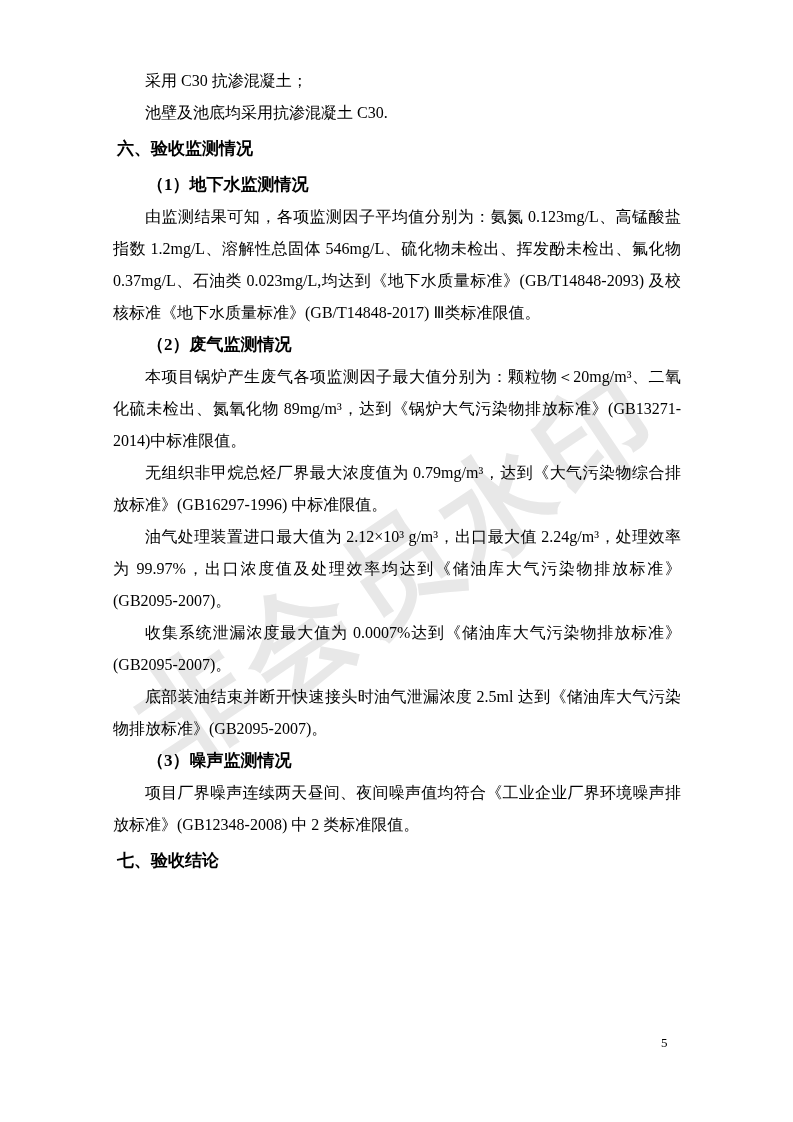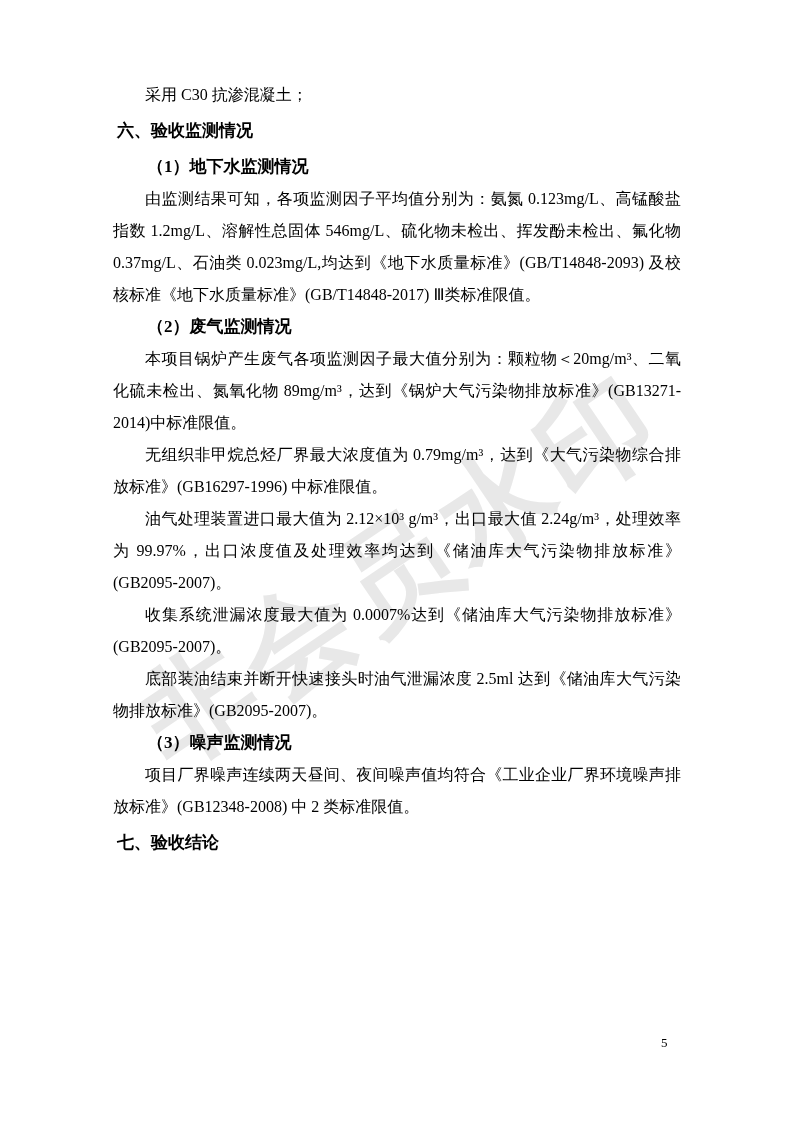--- a/index.html
+++ b/index.html
@@ -25,21 +25,21 @@
     font-weight: bold;
     letter-spacing: 8px;
     color: #e8e8e8;
     white-space: nowrap;
     z-index: 0;
     user-select: none;
   }
   .content {
     position: absolute;
     left: 113px;
-    top: 79px;
+    top: 65px;
     width: 568px;
     z-index: 1;
     text-align: justify;
   }
   .bodyline {
     margin: 0;
     font-size: 16px;
     line-height: 32px;
     text-indent: 2em;
     word-break: normal;
@@ -72,20 +72,21 @@
 
 <div class="page">
 
   <div class="watermark">非会员水印</div>
 
   <div class="content">
 
     <p class="bodyline">采用 C30 抗渗混凝土；</p>
 
 
+    <p class="bodyline">池壁及池底均采用抗渗混凝土 C30.</p>
 
     <p class="h-main">六、验收监测情况</p>
 
     <p class="h-sub">（1）地下水监测情况</p>
 
     <p class="bodyline">由监测结果可知，各项监测因子平均值分别为：氨氮 0.123mg/L、高锰酸盐指数 1.2mg/L、溶解性总固体 546mg/L、硫化物未检出、挥发酚未检出、氟化物 0.37mg/L、石油类 0.023mg/L,均达到《地下水质量标准》(GB/T14848-2093) 及校核标准《地下水质量标准》(GB/T14848-2017) Ⅲ类标准限值。</p>
 
     <p class="h-sub">（2）废气监测情况</p>
 
     <p class="bodyline">本项目锅炉产生废气各项监测因子最大值分别为：颗粒物＜20mg/m³、二氧化硫未检出、氮氧化物 89mg/m³，达到《锅炉大气污染物排放标准》(GB13271-2014)中标准限值。</p>

